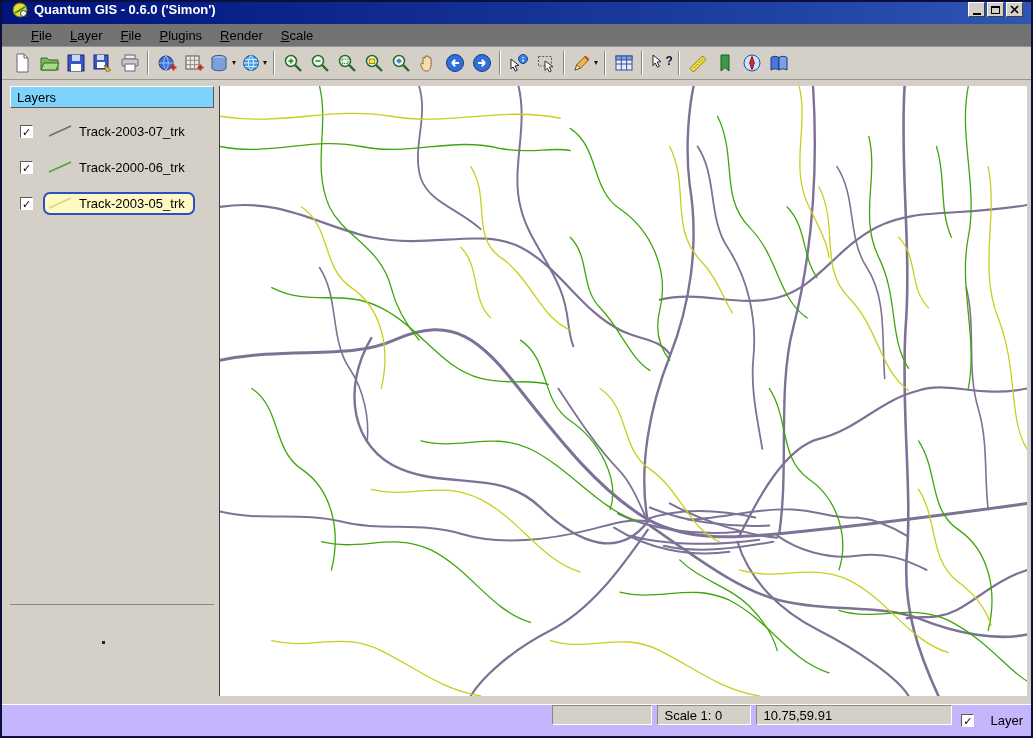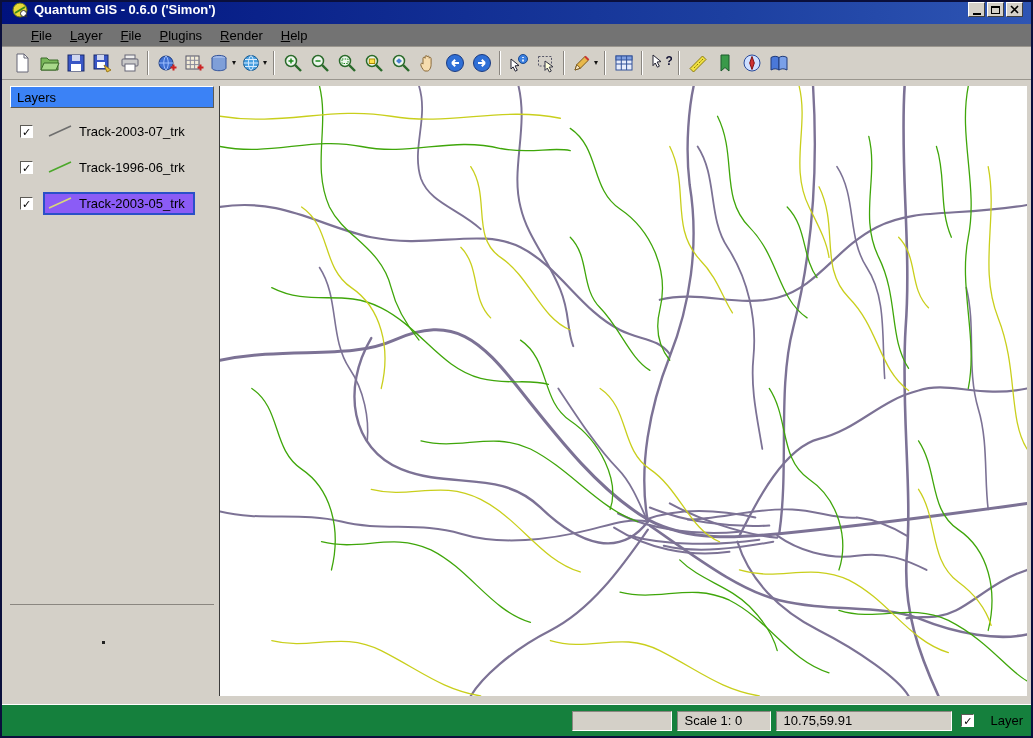--- a/index.html
+++ b/index.html
@@ -48,53 +48,53 @@
   .tb-ic svg { width:22px; height:22px; display:block; }
   .tb-dd { font-size:8px; line-height:8px; margin-left:1px; color:#111; }
   .tb-sep {
     width:2px; height:24px; margin:0 4px;
     border-left:1px solid #8a8680; border-right:1px solid #ffffff;
   }
   
   .content { flex:0 0 624px; height:624px; display:flex; padding:6px 4px 8px 8px; }
   .left-panel { width:204px; flex:0 0 204px; display:flex; flex-direction:column; }
   .panel-header {
-    height:22px; flex:0 0 22px; background:#3b82f6; padding-left:6px;
+    height:22px; flex:0 0 22px; background:#7dd3fc; padding-left:6px;
     border:1px solid; border-color:#ffffff #5c5a55 #5c5a55 #ffffff;
     display:flex; align-items:center;
   }
   .layer-list { flex:1; padding-top:6px; overflow:hidden; }
   .layer-row { display:flex; align-items:center; margin:4px 0 10px 10px; height:26px; }
   .cb {
     width:13px; height:13px; flex:0 0 13px; background:#fff; margin-right:10px;
     border:1px solid; border-color:#5c5a55 #ffffff #ffffff #5c5a55;
     font-size:11px; line-height:12px; text-align:center; color:#000;
   }
   .layer-box { display:flex; align-items:center; padding:2px 8px 2px 2px; border:2px solid transparent; }
-  .layer-box.sel { border-color:#2a50c8; background:#8b5cf6; }
+  .layer-box.sel { border-color:#2a50c8; background:#fef9c3;border-radius:7px; }
   .lsw { width:26px; height:14px; margin-right:6px; }
   .layer-label { white-space:nowrap; }
   .overview { height:92px; flex:0 0 92px; border-top:1px solid #8a8680; position:relative; }
   .overview-dot { position:absolute; left:92px; top:36px; width:3px; height:3px; background:#222; }
   .splitter { width:6px; flex:0 0 6px; border-right:1px solid #3c3c3c; }
   .map-area { flex:1; background:#ffffff; position:relative; }
   .map-area svg { width:100%; height:100%; display:block; }
   
   .statusbar {
-    height:32px; flex:0 0 32px; display:flex; align-items:center; gap:5px;
-    background:#15803d; border-top:1px solid #ffffff; padding:0 8px;
+    height:32px; flex:0 0 32px; display:flex; gap:5px;
+    background:#c4b5fd; border-top:1px solid #ffffff; padding:0 8px;
   }
   .sb-spacer { flex:1; }
   .sb-box {
     height:20px; background:#d4d0c8; display:flex; align-items:center; padding:0 6px;
     border:1px solid; border-color:#8a8680 #ffffff #ffffff #8a8680; white-space:nowrap;
   }
   .sb-progress { width:100px; }
   .sb-scale { width:94px; }
-  .sb-coords { width:176px; }
+  .sb-coords { width:196px; }
   .render-wrap { display:flex; align-items:center; gap:6px; padding-left:4px; }
 </style>
 </head>
 <body>
 
 <div class="window">
 
   <div class="titlebar">
     <svg class="app-icon" viewBox="0 0 16 16">
       <circle cx="8" cy="8" r="7" fill="#e8d83a" stroke="#6a7a10"></circle>
@@ -117,21 +117,21 @@
         </span>
       </button>
   </div>
 
   <div class="menubar">
       <span class="menu-item">File</span>
       <span class="menu-item">Layer</span>
       <span class="menu-item">File</span>
       <span class="menu-item">Plugins</span>
       <span class="menu-item">Render</span>
-      <span class="menu-item">Help</span>
+      <span class="menu-item">Scale</span>
     </div>
 
   <div class="toolbar">
       <button class="tb-btn">
         <span class="tb-ic">
           <svg viewBox="0 0 22 22">
             <path d="M6 2h7l4 4v14H6z" fill="#fff" stroke="#667"></path>
             <path d="M13 2v4h4" fill="none" stroke="#667"></path>
           </svg>
         </span>
@@ -374,21 +374,21 @@
               </svg>
               <span class="layer-label">Track-2003-07_trk</span>
             </span>
           </div>
           <div class="layer-row">
             <span class="cb">✓</span>
             <span class="layer-box">
               <svg class="lsw" viewBox="0 0 26 14">
                 <path d="M2 12 L24 2" stroke="#4ba82a" stroke-width="1.6" fill="none"></path>
               </svg>
-              <span class="layer-label">Track-1996-06_trk</span>
+              <span class="layer-label">Track-2000-06_trk</span>
             </span>
           </div>
           <div class="layer-row">
             <span class="cb">✓</span>
             <span class="layer-box sel">
               <svg class="lsw" viewBox="0 0 26 14">
                 <path d="M2 12 L24 2" stroke="#d8d87a" stroke-width="1.6" fill="none"></path>
               </svg>
               <span class="layer-label">Track-2003-05_trk</span>
             </span>

